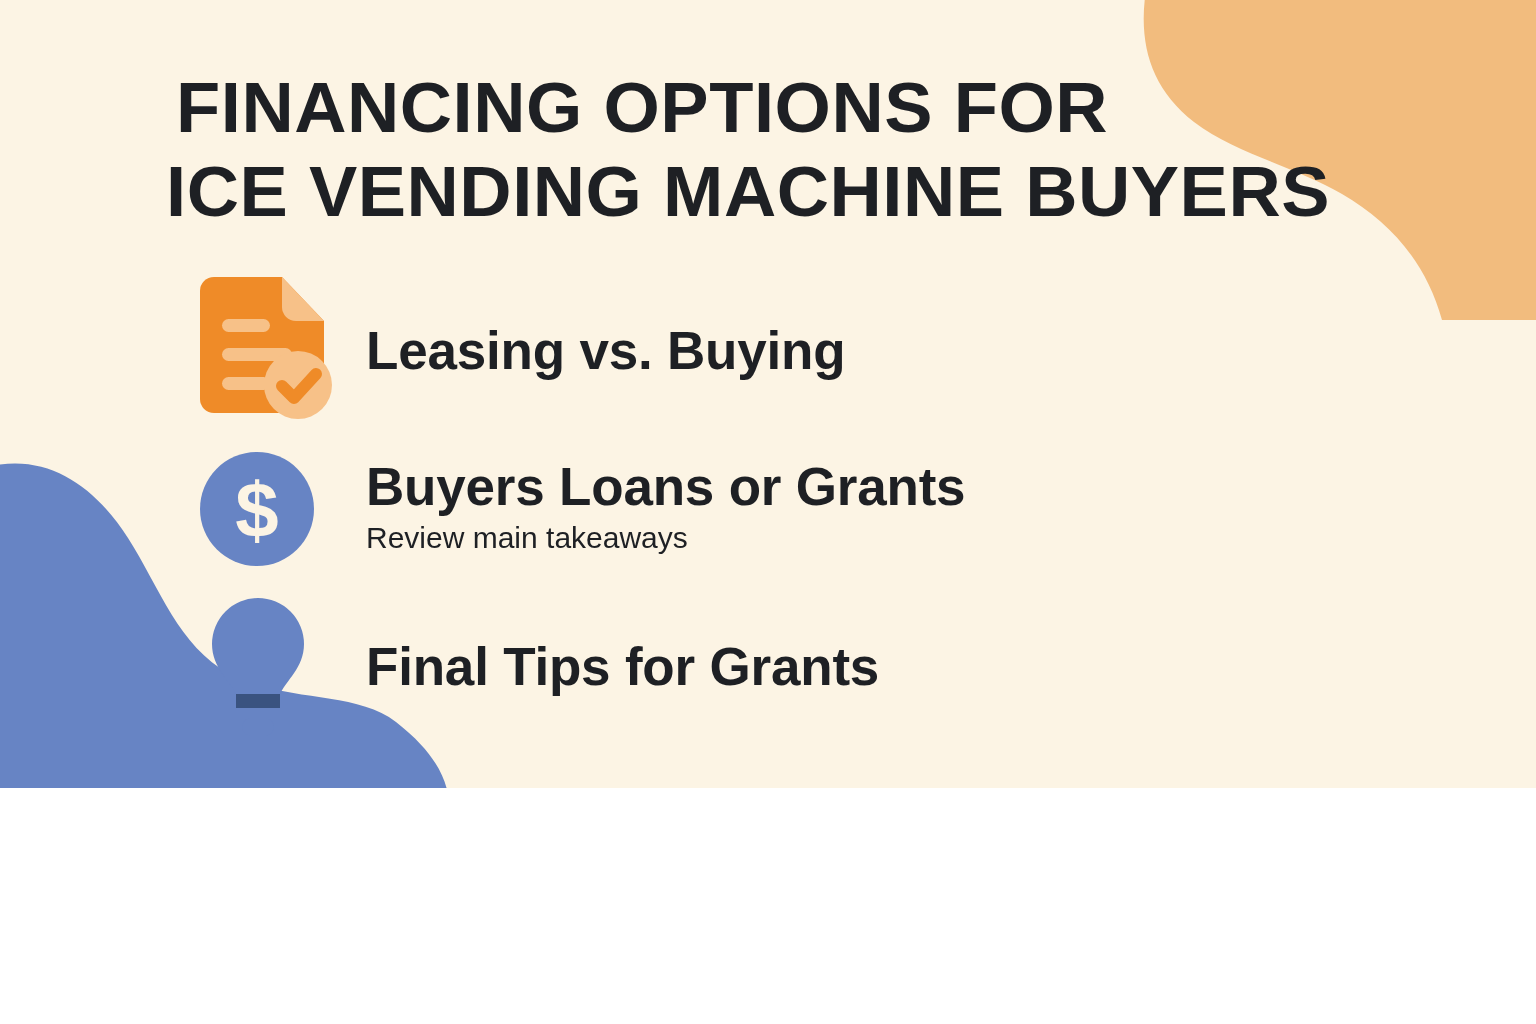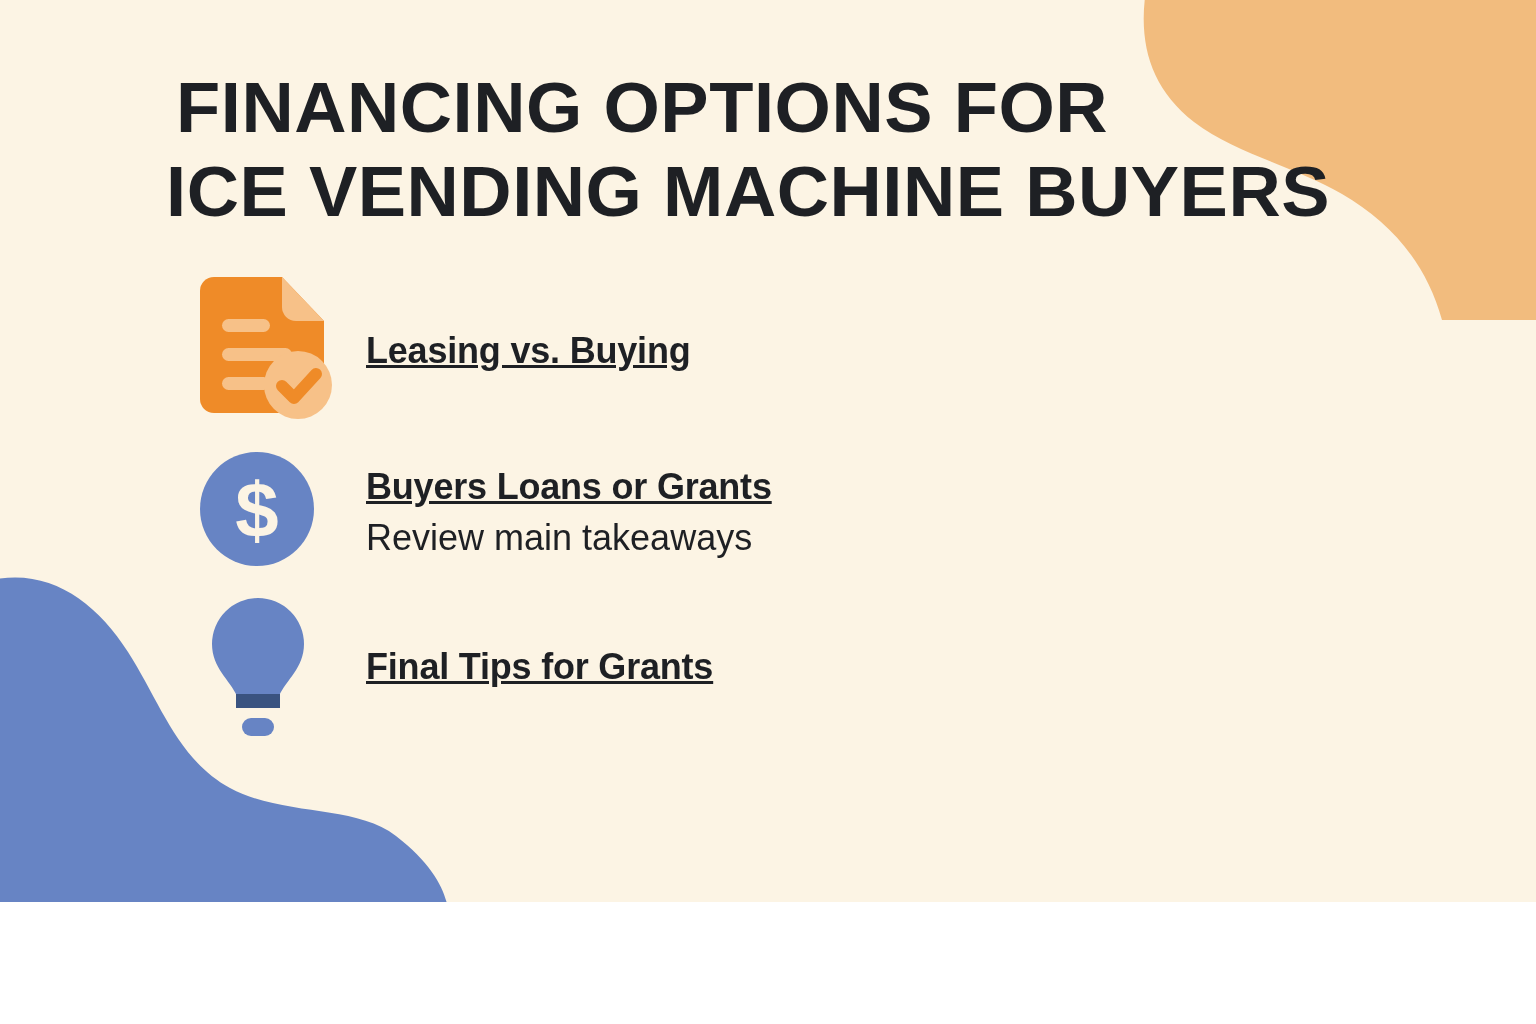--- a/index.html
+++ b/index.html
@@ -3,21 +3,21 @@
 <meta charset="utf-8">
 <style>
   html, body {
     margin: 0;
     padding: 0;
     background: #ffffff;
   }
   #canvas {
     position: relative;
     width: 1536px;
-    height: 902px;
+    height: 788px;
     overflow: hidden;
     background: #FCF4E4;
     font-family: "Liberation Sans", sans-serif;
     -webkit-font-smoothing: antialiased;
   }
 
   
   .blob {
     position: absolute;
     pointer-events: none;
@@ -83,31 +83,30 @@
   .row-text {
     display: flex;
     flex-direction: column;
     justify-content: center;
     margin-left: 14px;
   }
   .row-title {
     color: #1E2024;
     font-family: "Liberation Sans", sans-serif;
     font-weight: bold;
-    font-size: 36px;
+    font-size: 53px;
     line-height: 60px;
     letter-spacing: -0.2px;
     white-space: nowrap;
-    text-decoration: underline;
   }
   .row-sub {
     color: #1E2024;
     font-family: "Liberation Sans", sans-serif;
     font-weight: normal;
-    font-size: 36px;
+    font-size: 30px;
     line-height: 38px;
     margin-top: 2px;
     white-space: nowrap;
   }
   .row-sub:empty { display: none; }
 
   
   #row-0 .row-icon svg { margin-left: 10px; }
   #row-1 .row-icon svg { margin-left: 22px; }
   #row-2 .row-icon svg { margin-left: 0px; }

